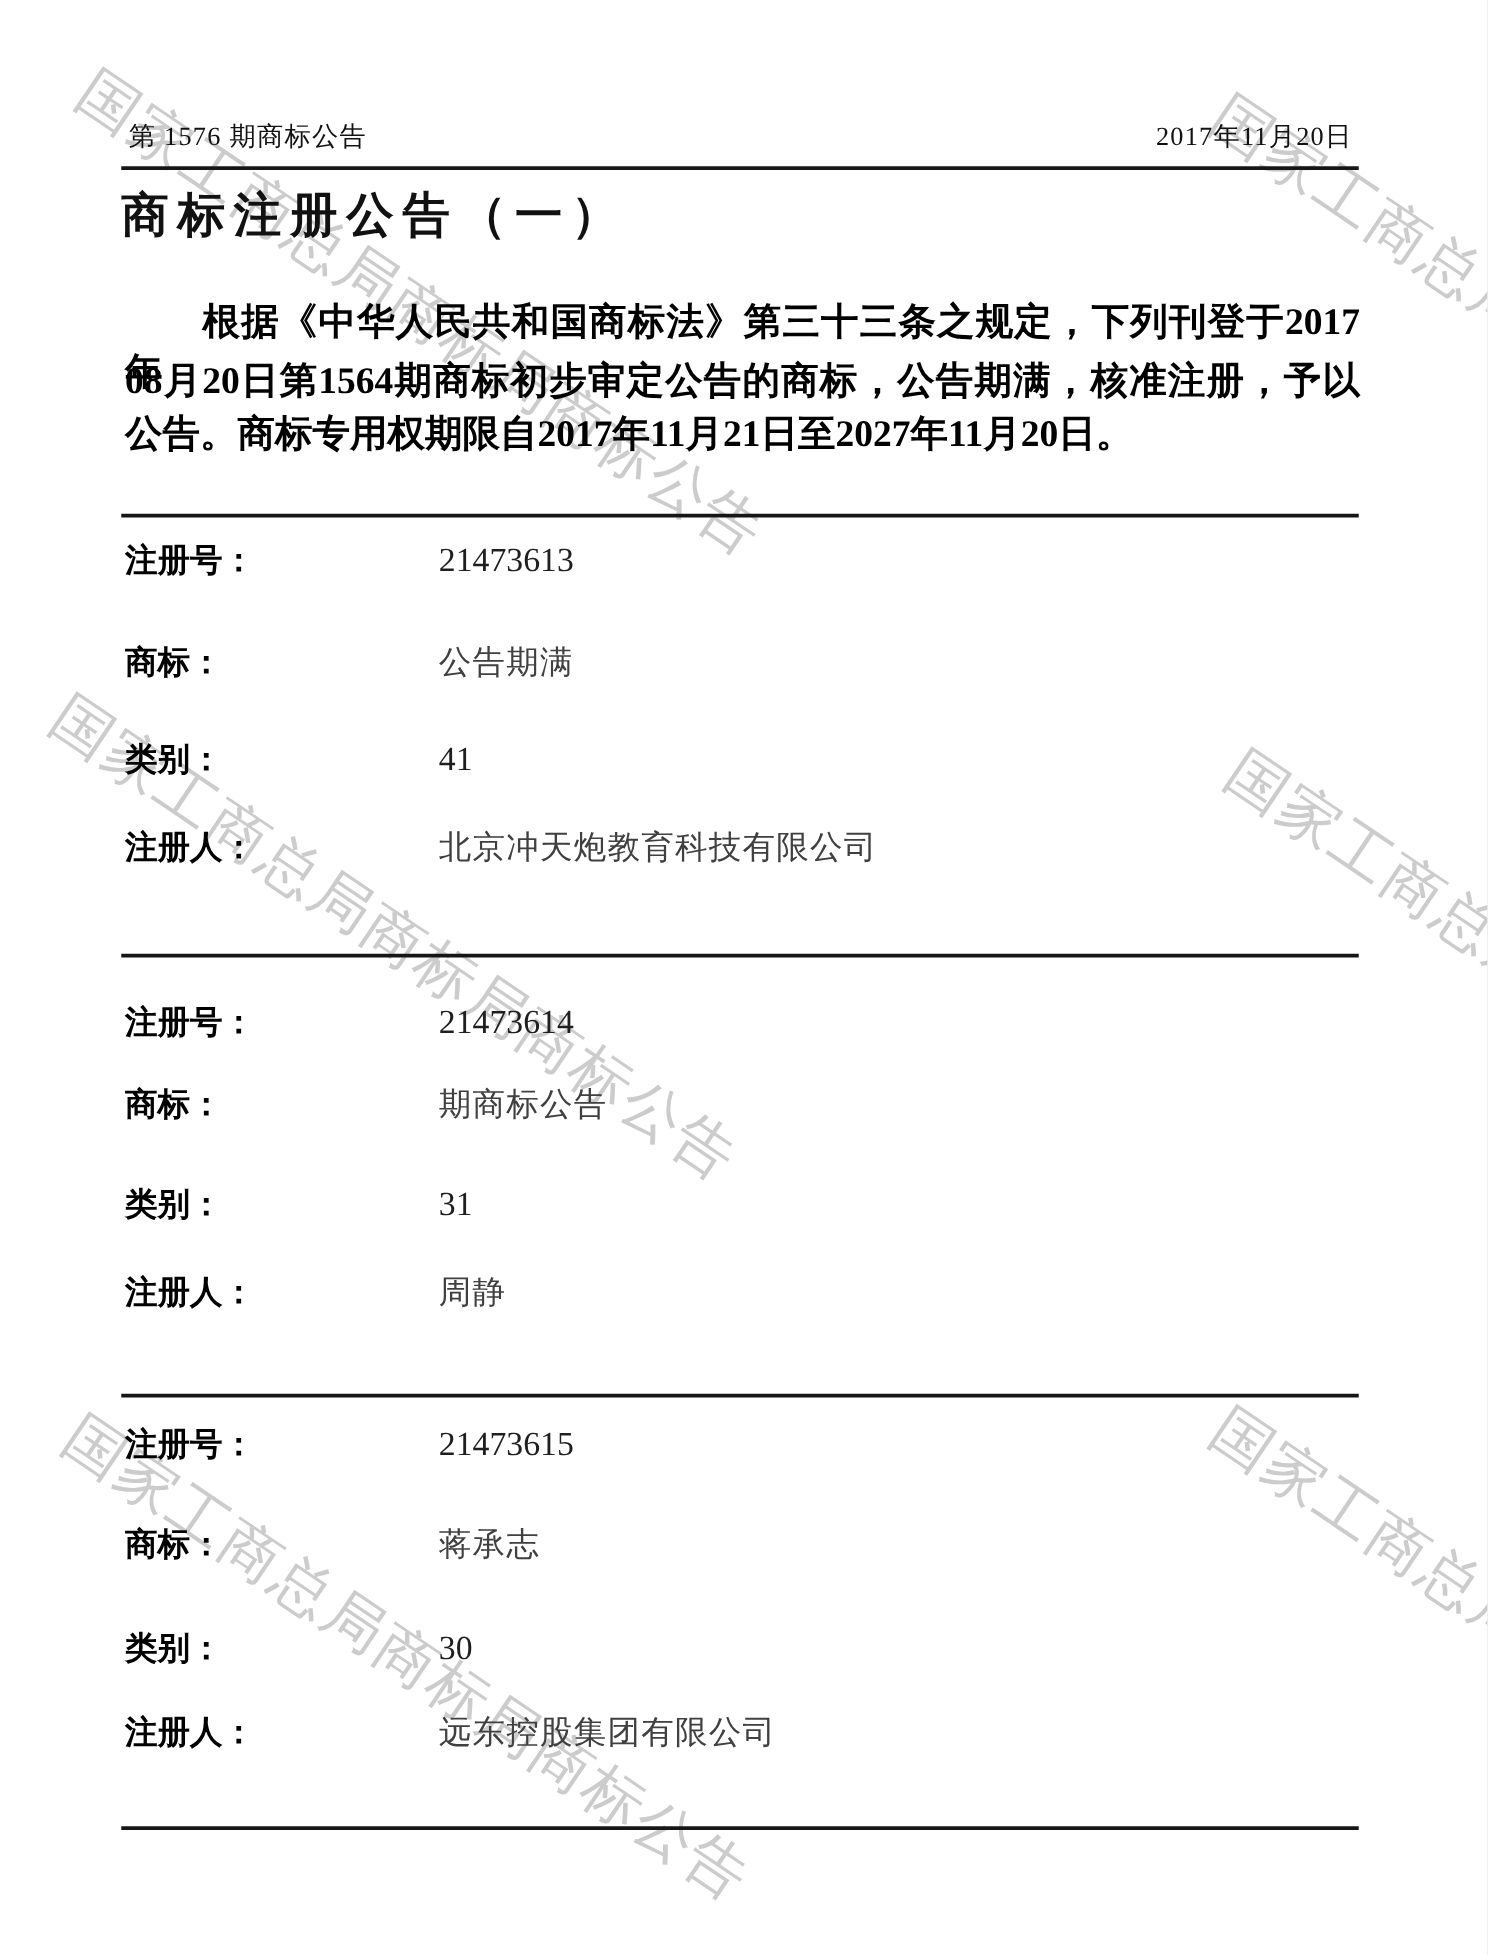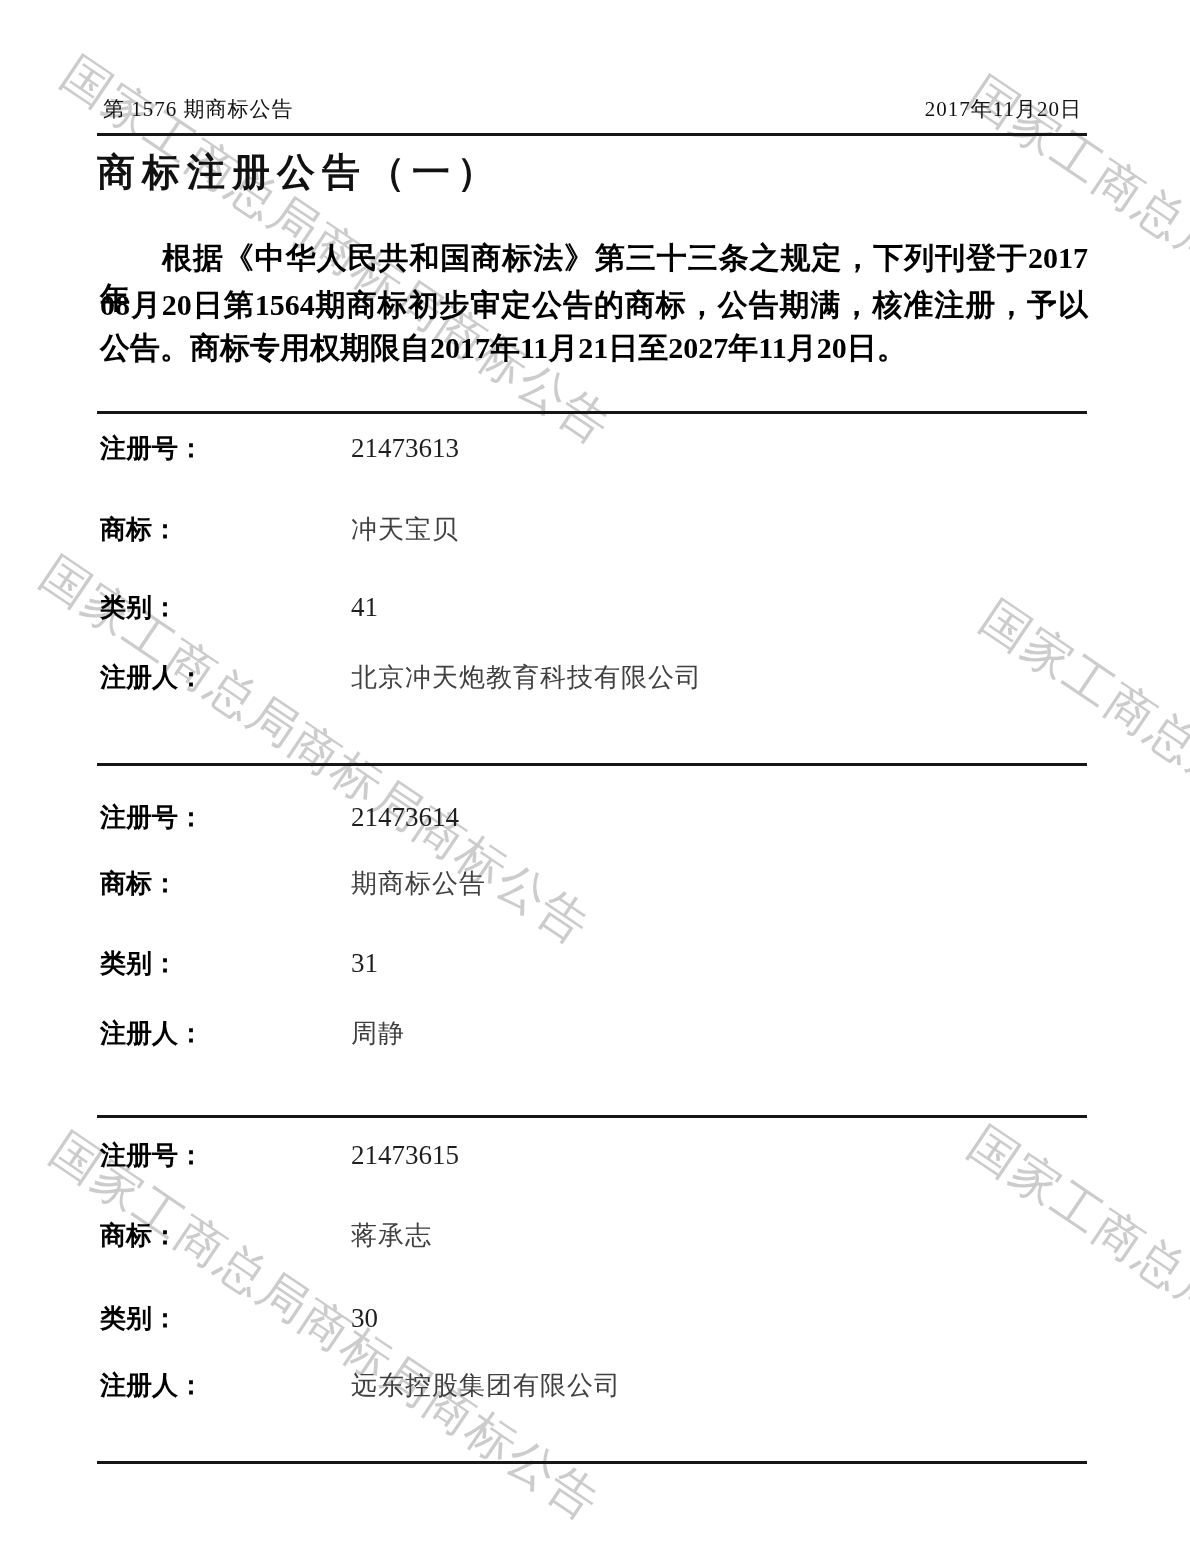--- a/index.html
+++ b/index.html
@@ -90,21 +90,21 @@
 
   <div class="intro-line justified il1">根据《中华人民共和国商标法》第三十三条之规定，下列刊登于2017年</div>
   <div class="intro-line justified il2">08月20日第1564期商标初步审定公告的商标，公告期满，核准注册，予以</div>
   <div class="intro-line il3">公告。商标专用权期限自2017年11月21日至2027年11月20日。</div>
 
   <div class="rule rule-1"></div>
   <div class="row e1r1">
     <span class="lbl">注册号：</span><span class="val num">21473613</span>
   </div>
   <div class="row e1r2">
-    <span class="lbl">商标：</span><span class="val">冲天宝贝</span>
+    <span class="lbl">商标：</span><span class="val">公告期满</span>
   </div>
   <div class="row e1r3">
     <span class="lbl">类别：</span><span class="val num">41</span>
   </div>
   <div class="row e1r4">
     <span class="lbl">注册人：</span><span class="val">北京冲天炮教育科技有限公司</span>
   </div>
 
   <div class="rule rule-2"></div>
   <div class="row e2r1">

